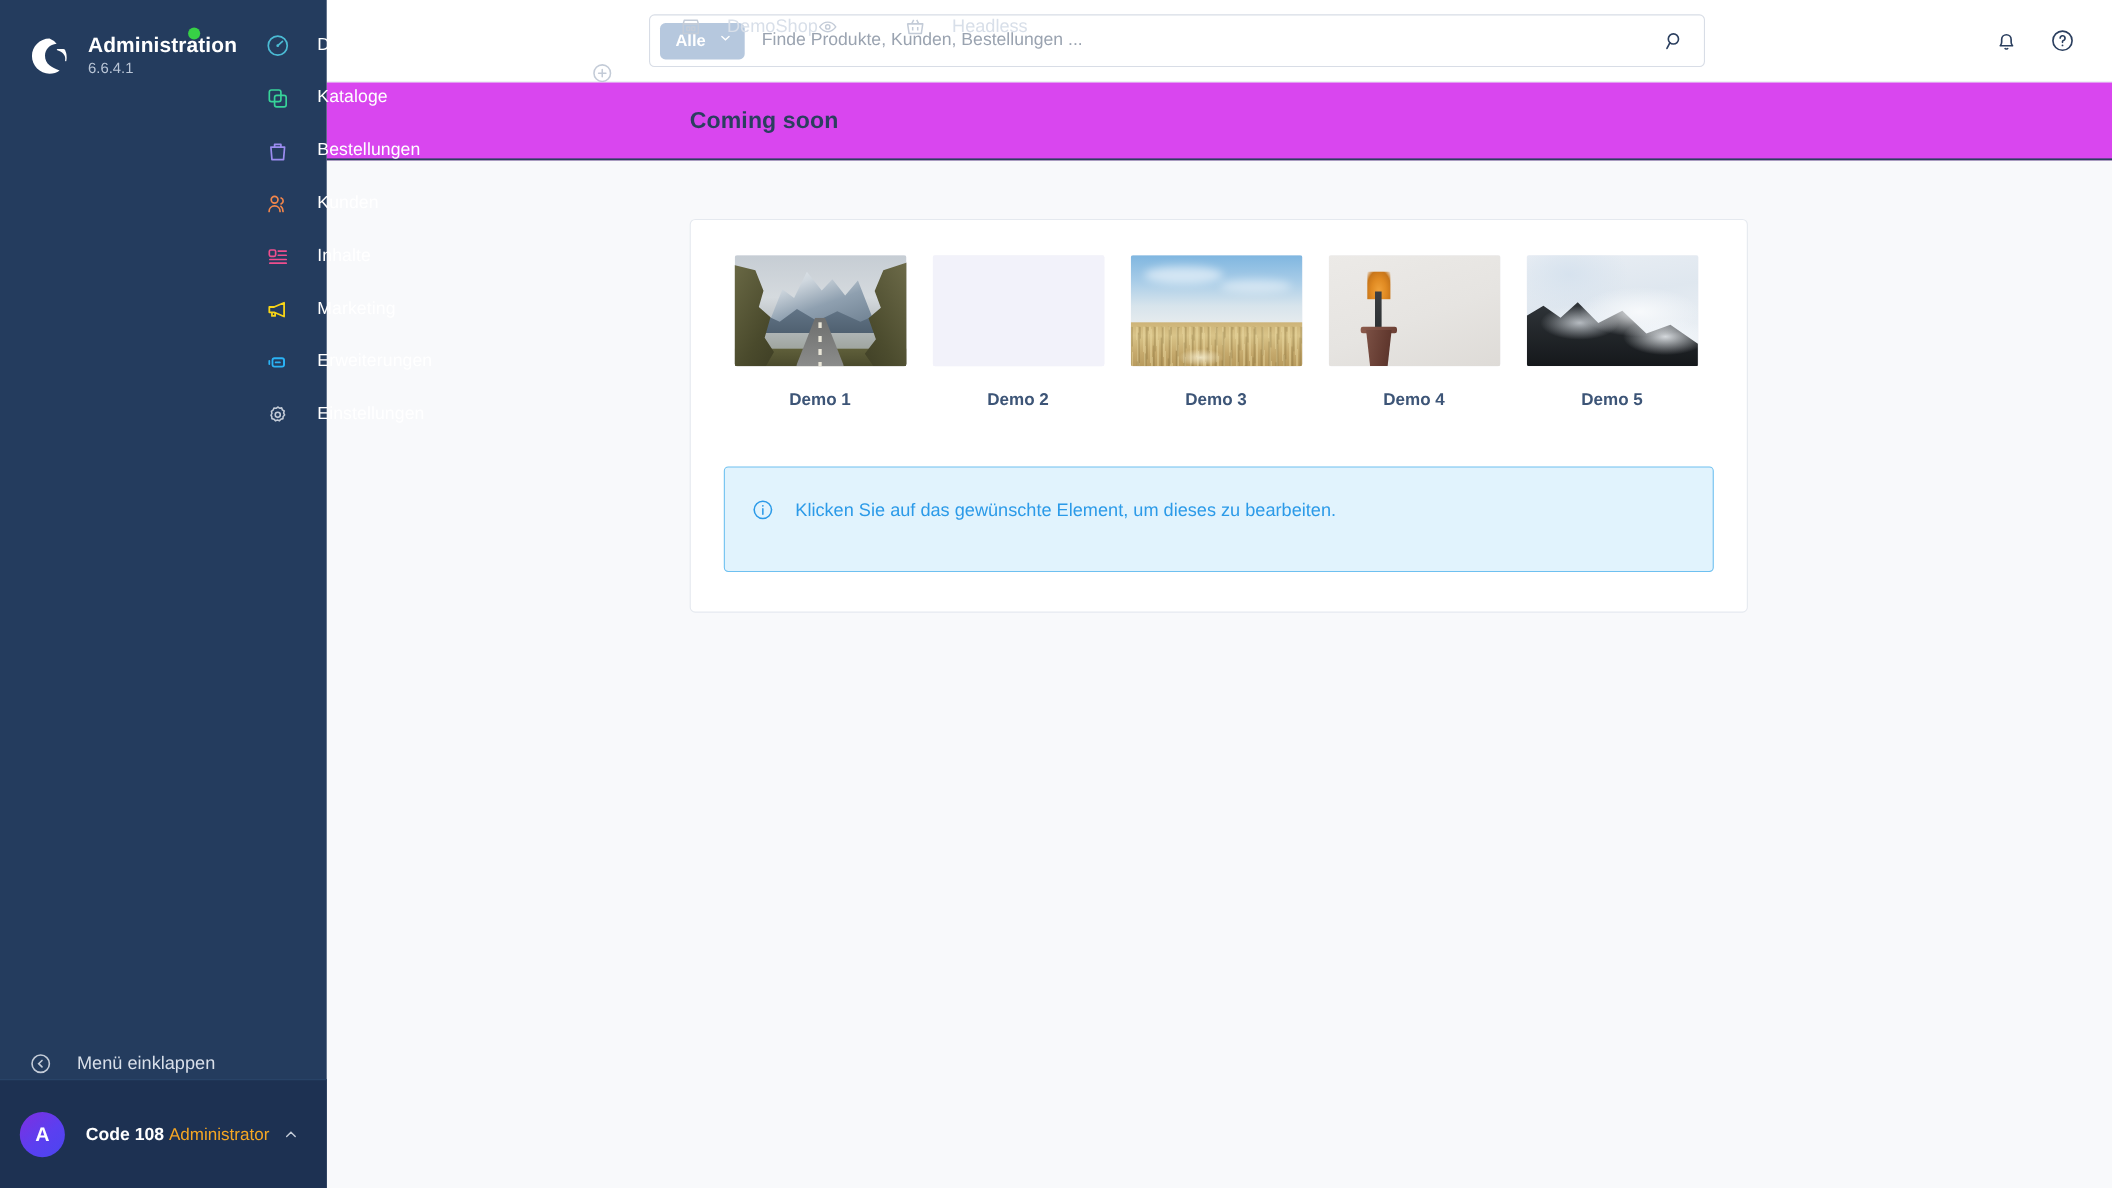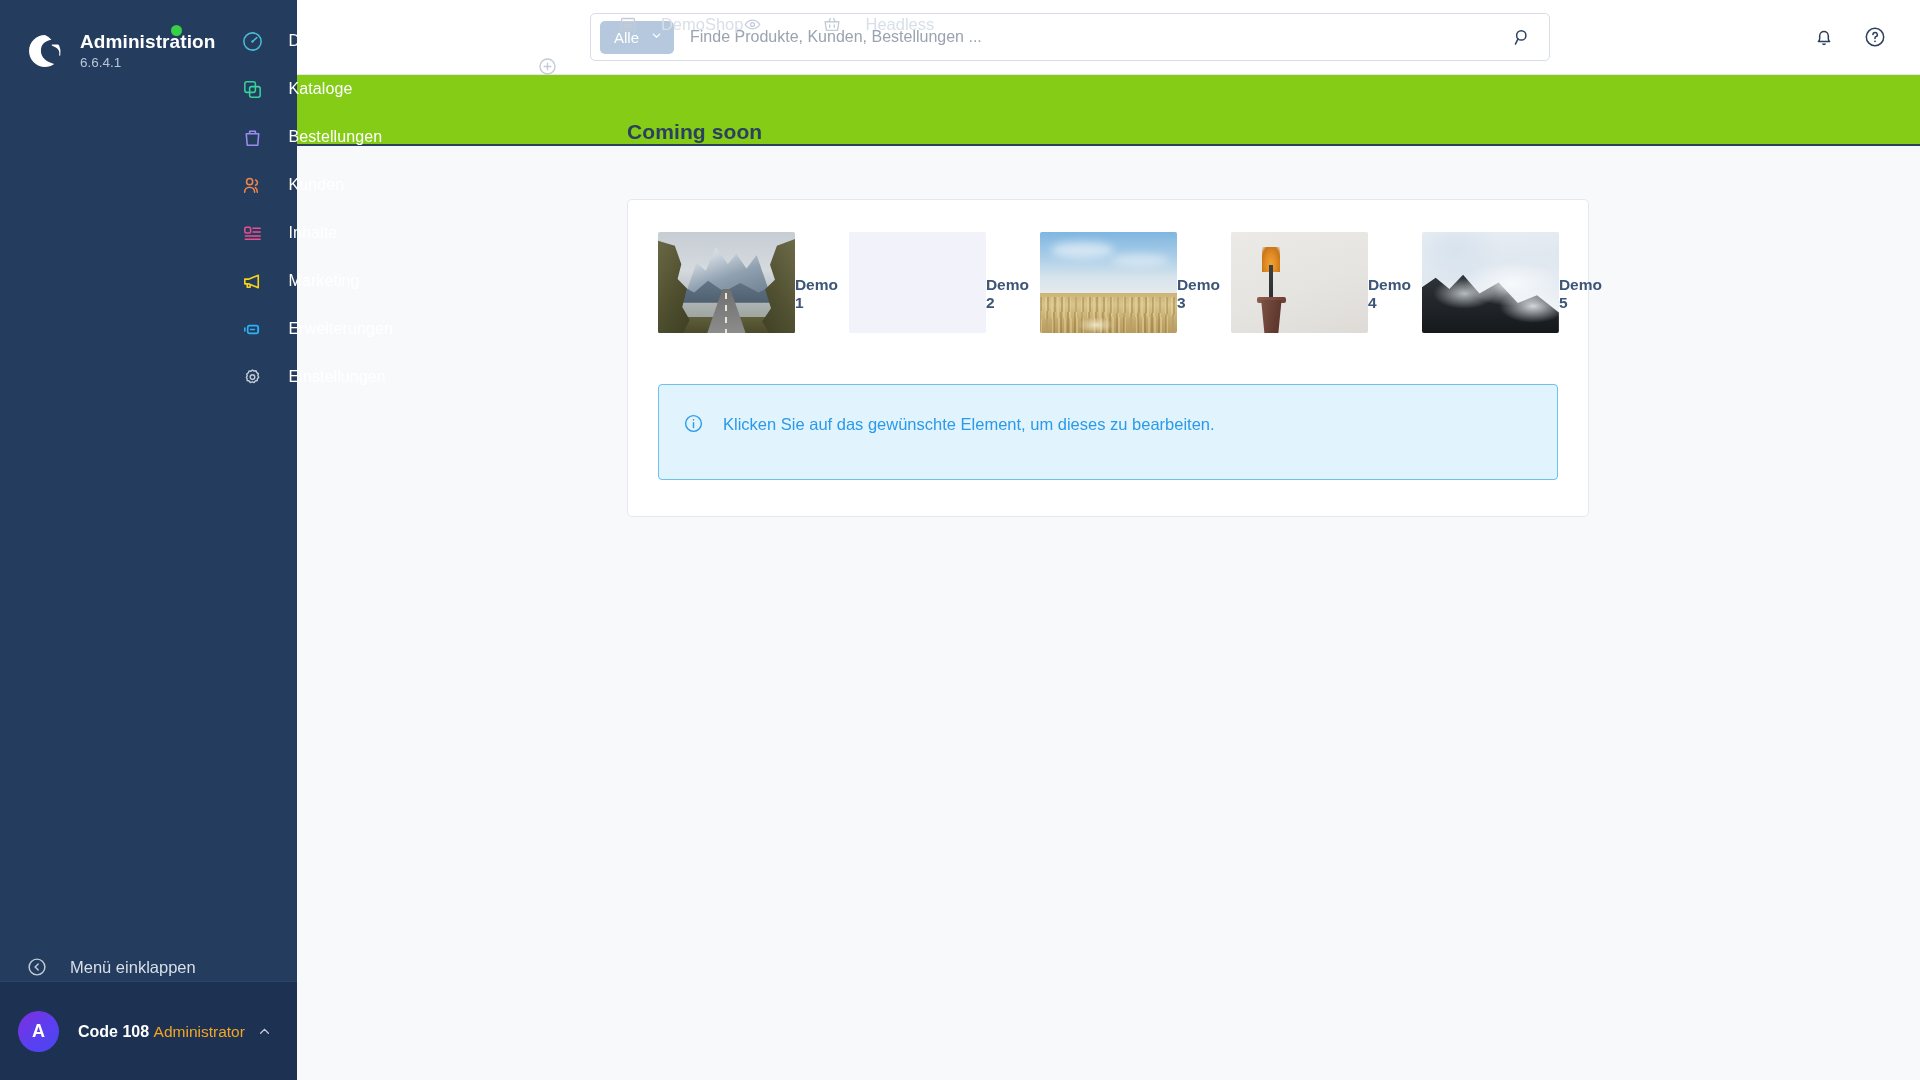--- a/index.html
+++ b/index.html
@@ -126,38 +126,38 @@
     border-radius: 5px;
     display: flex; align-items: center;
     padding: 0 12px 0 9px;
   }
   .search-scope {
     height: 33px; padding: 0 11px 0 14px;
     background: #b6c8de; border-radius: 5px;
     display: flex; align-items: center; gap: 11px;
     cursor: pointer;
   }
-  .search-scope-label { color: #ffffff; font-size: 15px; font-weight: normal; }
+  .search-scope-label { color: #ffffff; font-size: 15px; font-weight: bold; }
   .search-input {
     flex: 1; border: none; outline: none;
     margin-left: 16px;
     font-family: "Liberation Sans", sans-serif;
     font-size: 16px; color: #2b3a4f; background: transparent;
   }
   .search-input::placeholder { color: #9aa3b0; }
   .search-go { display: flex; cursor: pointer; padding: 4px; }
 
   .topbar-spacer { flex: 1; }
   .topbar-icons { display: flex; align-items: center; gap: 27px; }
   .topbar-icon { display: flex; cursor: pointer; }
 
   .page-head {
-    height: 71px; background: #84cc16;
+    height: 71px; background: #d946ef;
     border-bottom: 2px solid #2b3f5f;
-    display: flex; align-items: flex-end;
+    display: flex; align-items: center;
     padding-left: 330px;
     flex: 0 0 71px;
   }
   .page-title { color: #2b3f5f; font-size: 21px; letter-spacing: .1px; }
 
   .content {
     flex: 1; background: #f8f9fb;
     overflow: hidden;
     padding-top: 53px;
   }
@@ -165,21 +165,21 @@
     width: 962px; margin-left: 330px;
     background: #ffffff;
     border: 1px solid #e5e9ef;
     border-radius: 5px;
     padding: 32px 30px 36px 30px;
   }
 
   .demo-grid { display: flex; gap: 0; justify-content: flex-start; }
   .demo-cell {
     width: 186px; margin-right: 5px;
-    display: flex; align-items: center;
+    display: flex; flex-direction: column; align-items: center;
     cursor: pointer;
   }
   .demo-thumb {
     width: 156px; height: 101px;
     border-radius: 2px;
     overflow: hidden;
     position: relative;
     background: #f3f3f8;
   }
   .demo-caption {

